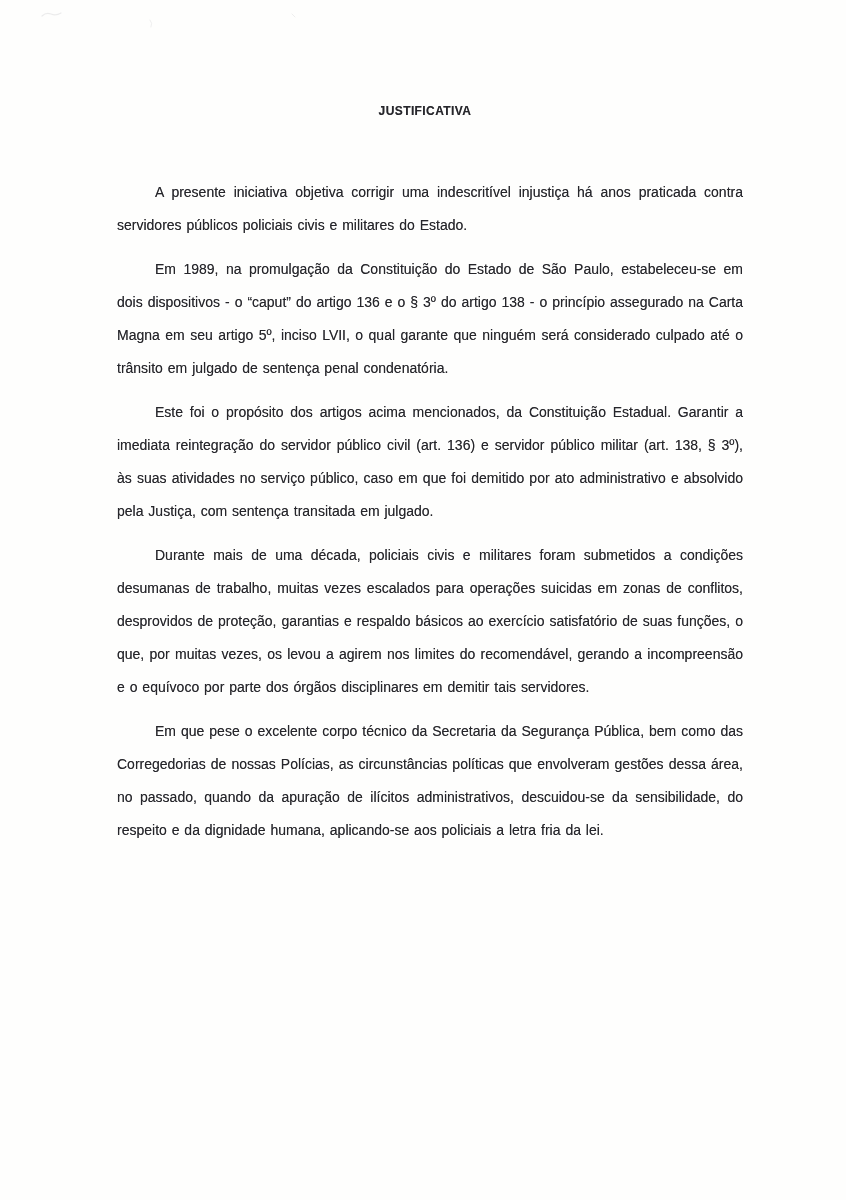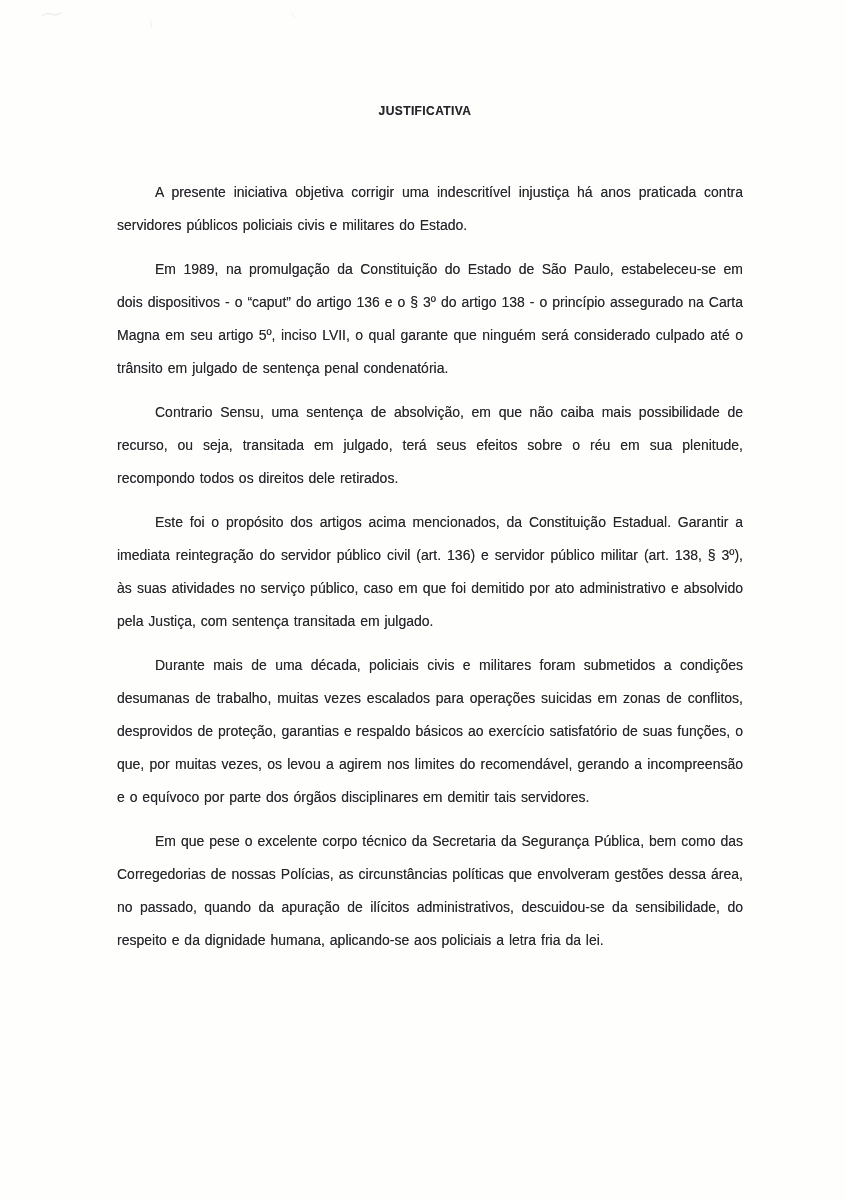--- a/index.html
+++ b/index.html
@@ -62,19 +62,18 @@
     <path d="M42 16 q4 -4 9 -2 q5 2 10 -1" stroke="#9a9aa0" stroke-width="1.2" fill="none" stroke-linecap="round"></path>
     <path d="M150 20 q3 3 1 7" stroke="#a8a8ae" stroke-width="1" fill="none" stroke-linecap="round"></path>
     <path d="M292 14 l3 3" stroke="#a8a8ae" stroke-width="1" fill="none" stroke-linecap="round"></path>
   </svg>
 
   <h1 class="doc-title">JUSTIFICATIVA</h1>
 
   <div class="doc-body">
     <p>A presente iniciativa objetiva corrigir uma indescritível injustiça há anos praticada contra servidores públicos policiais civis e militares do Estado.</p>
     <p>Em 1989, na promulgação da Constituição do Estado de São Paulo, estabeleceu-se em dois dispositivos - o “caput” do artigo 136 e o § 3º do artigo 138 - o princípio assegurado na Carta Magna em seu artigo 5º, inciso LVII, o qual garante que ninguém será considerado culpado até o trânsito em julgado de sentença penal condenatória.</p>
-    <p>Contrario Sensu, uma sentença de absolvição, em que não caiba mais possibilidade de recurso, ou seja, transitada em julgado, terá seus efeitos sobre o réu em sua plenitude, recompondo todos os direitos dele retirados.</p>
     <p>Este foi o propósito dos artigos acima mencionados, da Constituição Estadual. Garantir a imediata reintegração do servidor público civil (art. 136) e servidor público militar (art. 138, § 3º), às suas atividades no serviço público, caso em que foi demitido por ato administrativo e absolvido pela Justiça, com sentença transitada em julgado.</p>
     <p>Durante mais de uma década, policiais civis e militares foram submetidos a condições desumanas de trabalho, muitas vezes escalados para operações suicidas em zonas de conflitos, desprovidos de proteção, garantias e respaldo básicos ao exercício satisfatório de suas funções, o que, por muitas vezes, os levou a agirem nos limites do recomendável, gerando a incompreensão e o equívoco por parte dos órgãos disciplinares em demitir tais servidores.</p>
     <p>Em que pese o excelente corpo técnico da Secretaria da Segurança Pública, bem como das Corregedorias de nossas Polícias, as circunstâncias políticas que envolveram gestões dessa área, no passado, quando da apuração de ilícitos administrativos, descuidou-se da sensibilidade, do respeito e da dignidade humana, aplicando-se aos policiais a letra fria da lei.</p>
   </div>
 
 </div>
 
 </body></html>

